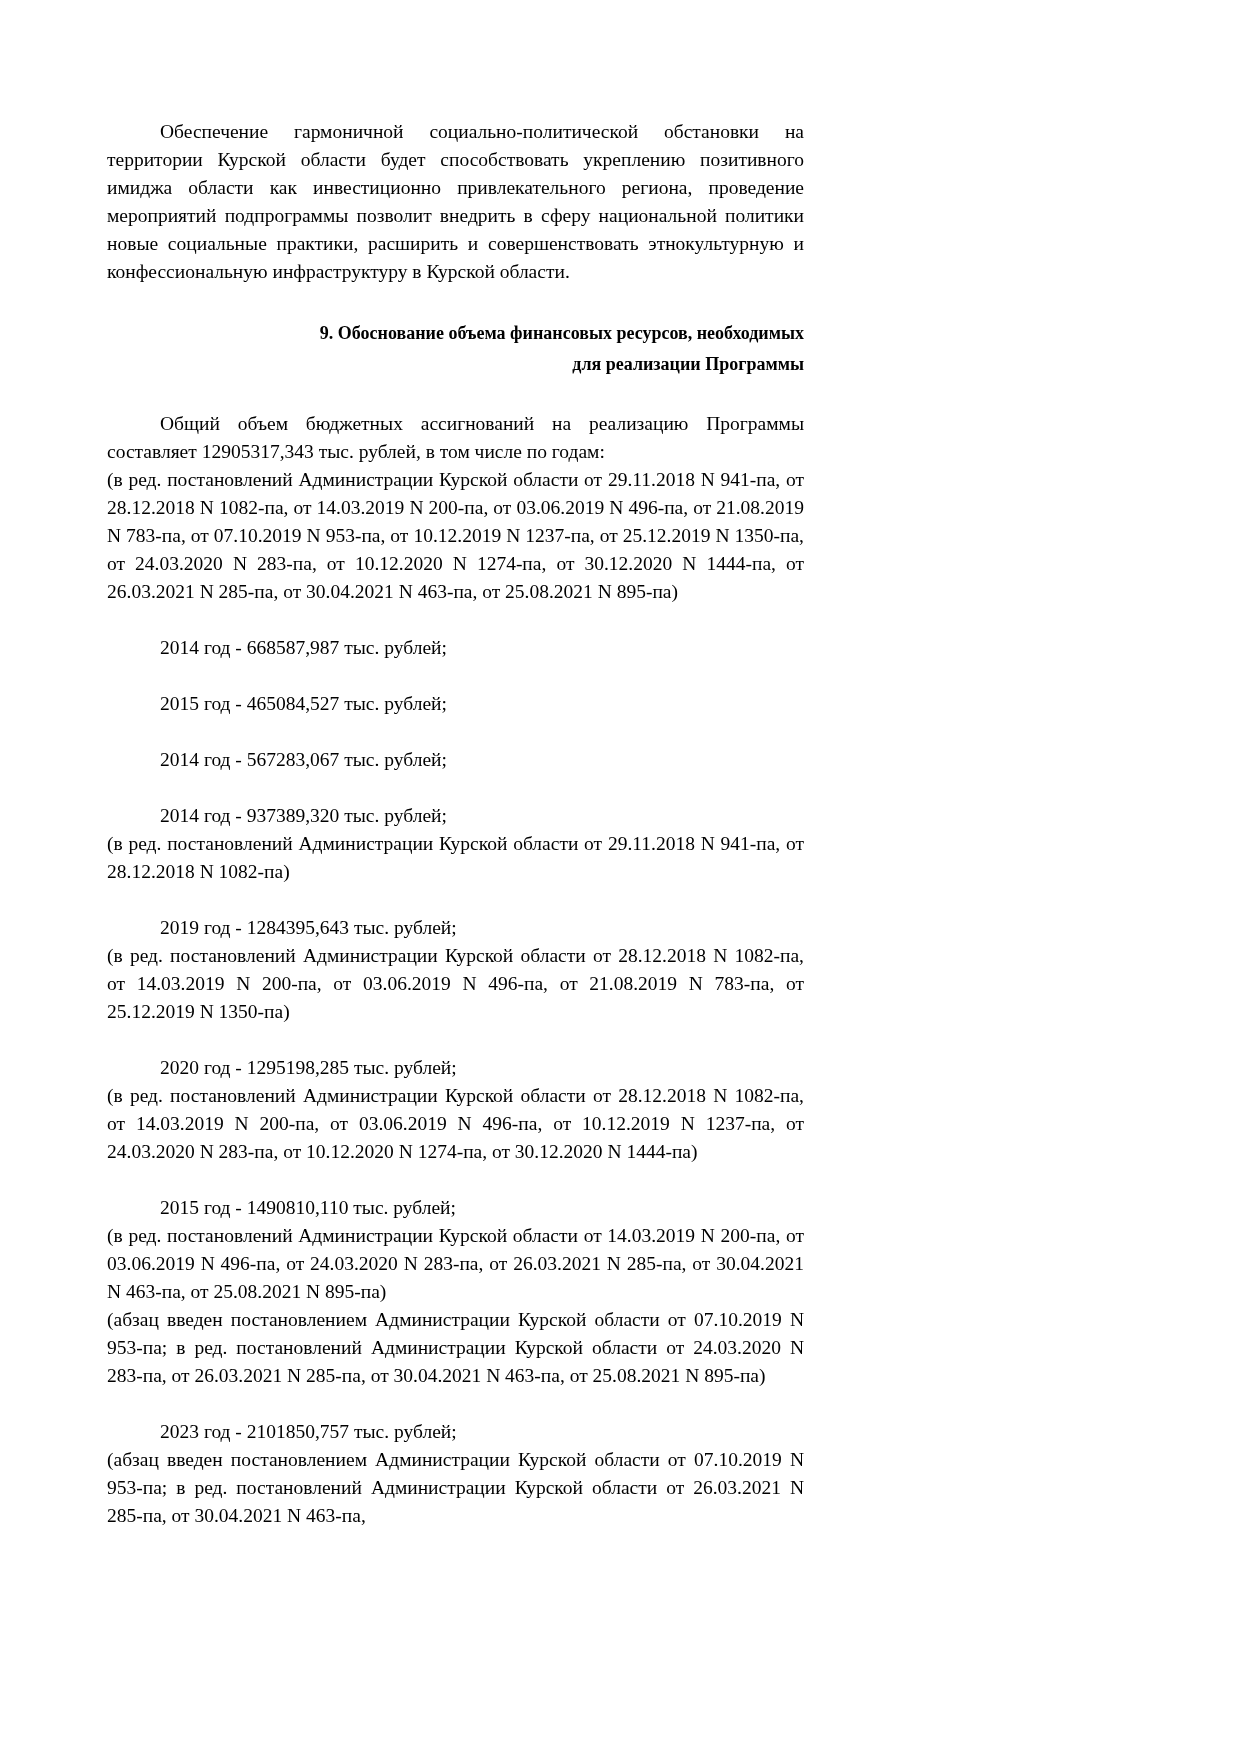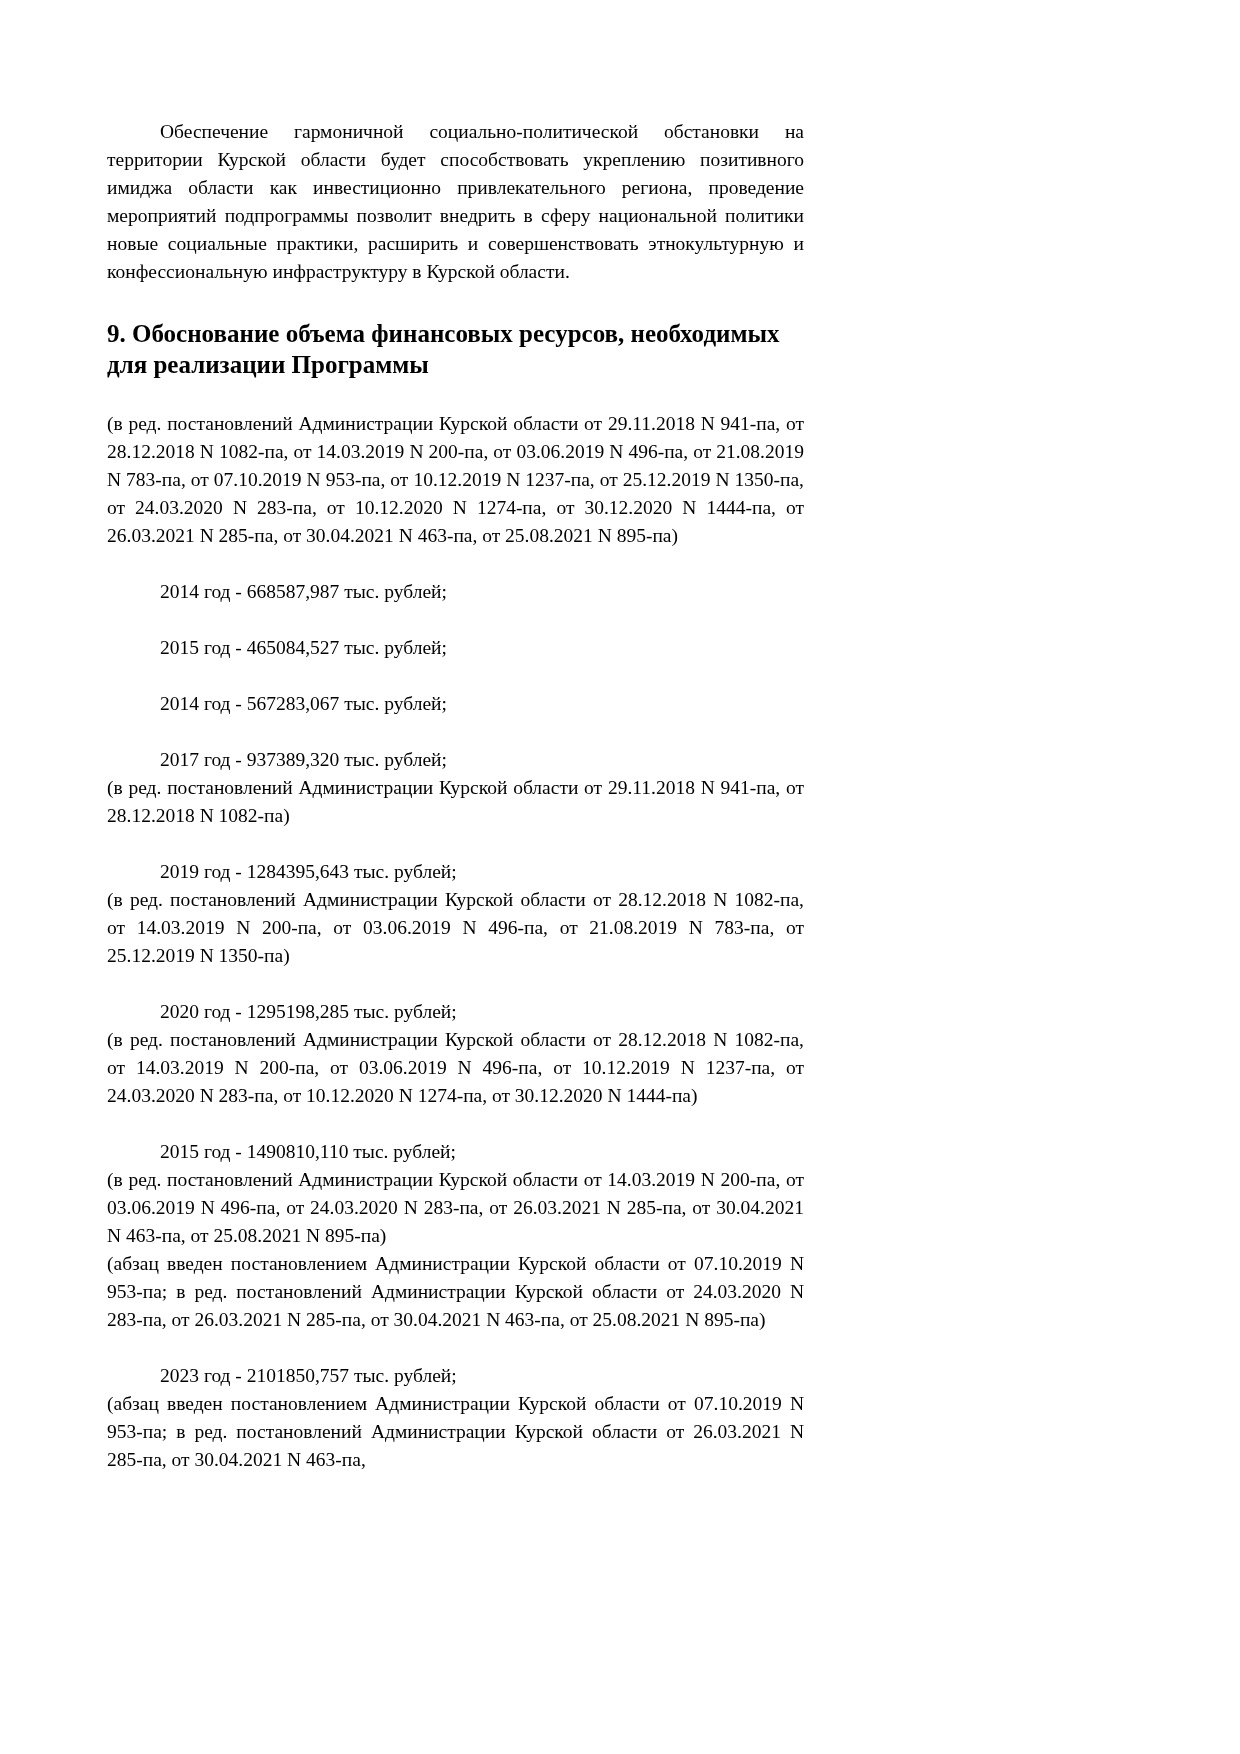--- a/index.html
+++ b/index.html
@@ -32,41 +32,42 @@
   .blk.flush {
     text-indent: 0;
   }
   .blk.year {
     text-indent: 53px;
     margin-top: 28px;
   }
   .blk.heading {
     font-family: "Liberation Serif", "DejaVu Serif", serif;
     font-weight: bold;
-    font-size: 25px;
+    font-size: 18px;
     line-height: 31px;
-    text-align: left;
+    text-align: right;
     text-indent: 0;
     white-space: pre-line;
     margin: 32px 0 30px 0;
   }
 </style>
 </head>
 <body>
 
 <div class="page">
   <div id="doc">
       <p class="blk indent">Обеспечение гармоничной социально-политической обстановки на территории Курской области будет способствовать укреплению позитивного имиджа области как инвестиционно привлекательного региона, проведение мероприятий подпрограммы позволит внедрить в сферу национальной политики новые социальные практики, расширить и совершенствовать этнокультурную и конфессиональную инфраструктуру в Курской области.</p>
       <h2 class="blk heading">9. Обоснование объема финансовых ресурсов, необходимых
 для реализации Программы</h2>
+      <p class="blk indent">Общий объем бюджетных ассигнований на реализацию Программы составляет 12905317,343 тыс. рублей, в том числе по годам:</p>
       <p class="blk flush">(в ред. постановлений Администрации Курской области от 29.11.2018 N 941-па, от 28.12.2018 N 1082-па, от 14.03.2019 N 200-па, от 03.06.2019 N 496-па, от 21.08.2019 N 783-па, от 07.10.2019 N 953-па, от 10.12.2019 N 1237-па, от 25.12.2019 N 1350-па, от 24.03.2020 N 283-па, от 10.12.2020 N 1274-па, от 30.12.2020 N 1444-па, от 26.03.2021 N 285-па, от 30.04.2021 N 463-па, от 25.08.2021 N 895-па)</p>
       <p class="blk year">2014 год - 668587,987 тыс. рублей;</p>
       <p class="blk year">2015 год - 465084,527 тыс. рублей;</p>
       <p class="blk year">2014 год - 567283,067 тыс. рублей;</p>
-      <p class="blk year">2017 год - 937389,320 тыс. рублей;</p>
+      <p class="blk year">2014 год - 937389,320 тыс. рублей;</p>
       <p class="blk flush">(в ред. постановлений Администрации Курской области от 29.11.2018 N 941-па, от 28.12.2018 N 1082-па)</p>
       <p class="blk year">2019 год - 1284395,643 тыс. рублей;</p>
       <p class="blk flush">(в ред. постановлений Администрации Курской области от 28.12.2018 N 1082-па, от 14.03.2019 N 200-па, от 03.06.2019 N 496-па, от 21.08.2019 N 783-па, от 25.12.2019 N 1350-па)</p>
       <p class="blk year">2020 год - 1295198,285 тыс. рублей;</p>
       <p class="blk flush">(в ред. постановлений Администрации Курской области от 28.12.2018 N 1082-па, от 14.03.2019 N 200-па, от 03.06.2019 N 496-па, от 10.12.2019 N 1237-па, от 24.03.2020 N 283-па, от 10.12.2020 N 1274-па, от 30.12.2020 N 1444-па)</p>
       <p class="blk year">2015 год - 1490810,110 тыс. рублей;</p>
       <p class="blk flush">(в ред. постановлений Администрации Курской области от 14.03.2019 N 200-па, от 03.06.2019 N 496-па, от 24.03.2020 N 283-па, от 26.03.2021 N 285-па, от 30.04.2021 N 463-па, от 25.08.2021 N 895-па)</p>
       <p class="blk flush">(абзац введен постановлением Администрации Курской области от 07.10.2019 N 953-па; в ред. постановлений Администрации Курской области от 24.03.2020 N 283-па, от 26.03.2021 N 285-па, от 30.04.2021 N 463-па, от 25.08.2021 N 895-па)</p>
       <p class="blk year">2023 год - 2101850,757 тыс. рублей;</p>
       <p class="blk flush">(абзац введен постановлением Администрации Курской области от 07.10.2019 N 953-па; в ред. постановлений Администрации Курской области от 26.03.2021 N 285-па, от 30.04.2021 N 463-па,</p>

